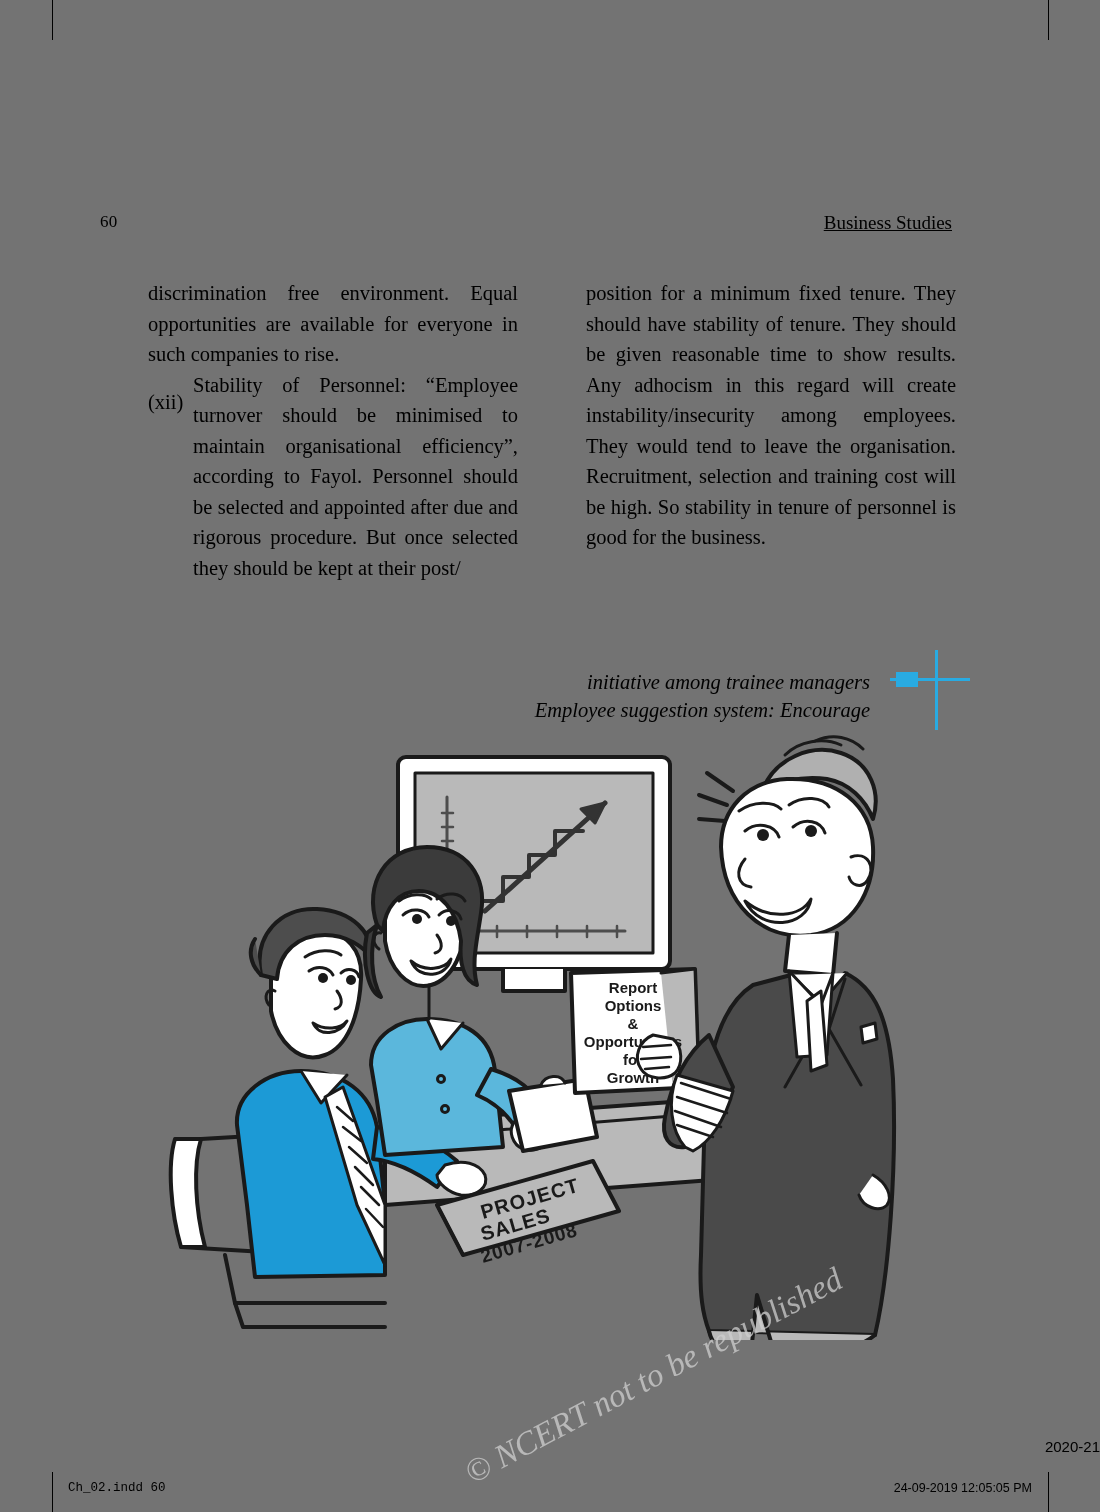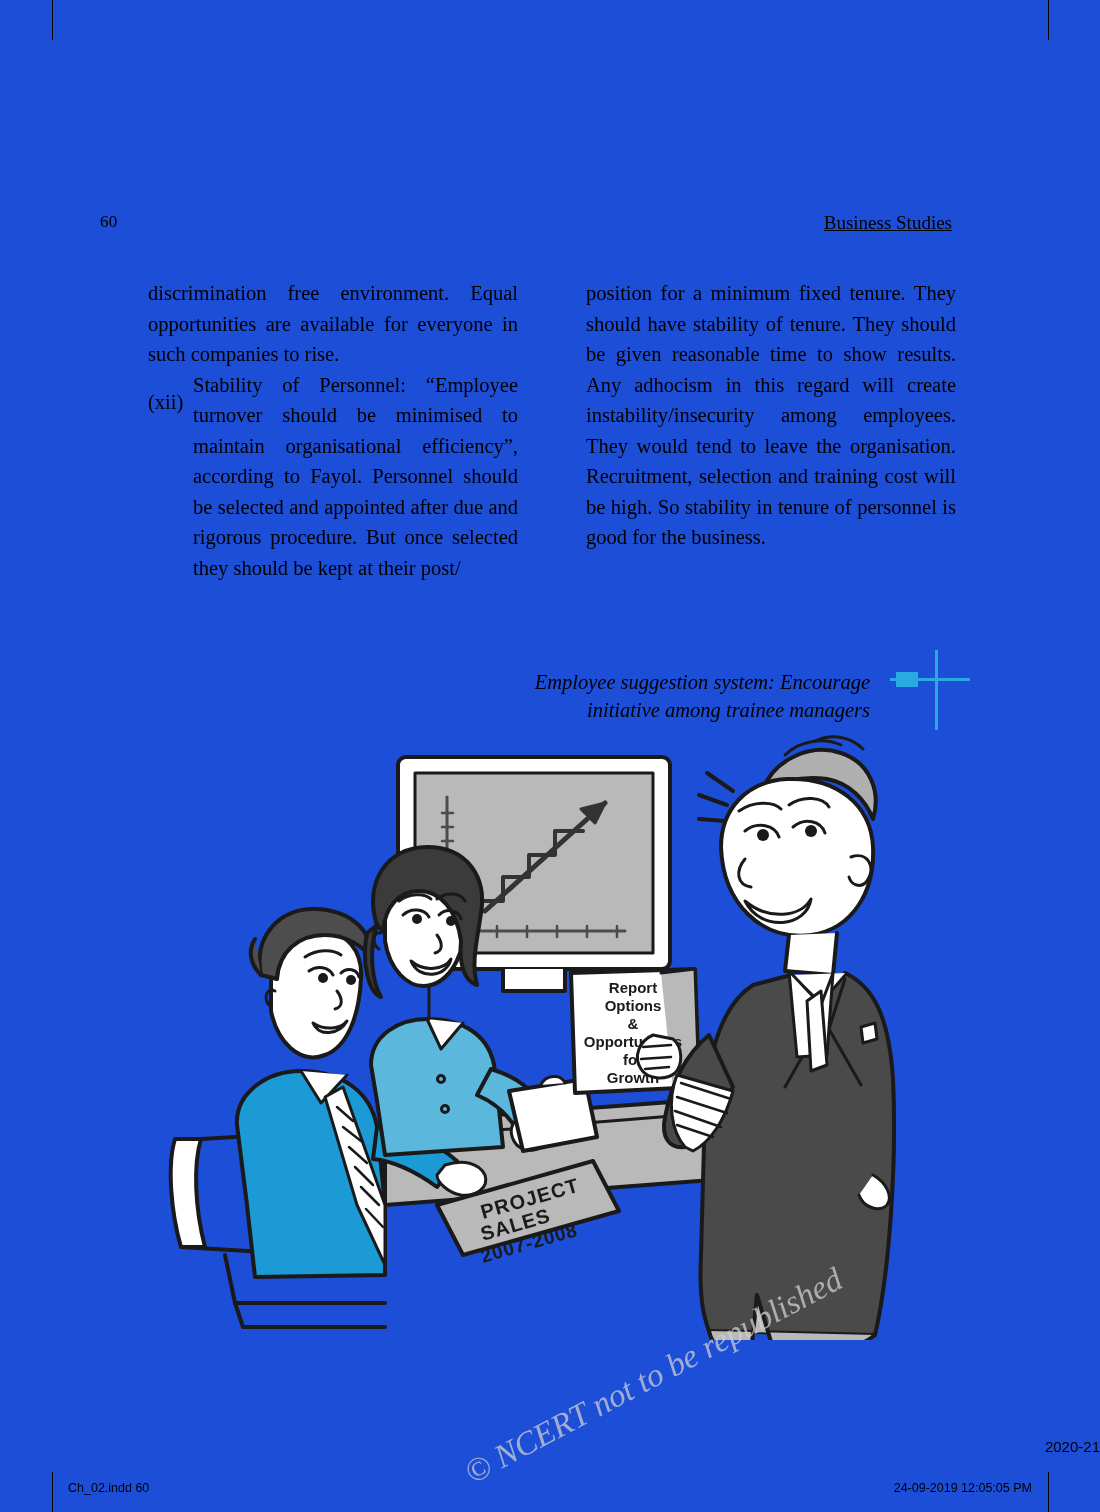--- a/index.html
+++ b/index.html
@@ -9,21 +9,21 @@
   }
   body {
     font-family: "Liberation Serif", serif;
     color: #000000;
   }
   .page {
     position: relative;
     width: 1100px;
     height: 1512px;
     overflow: hidden;
-    background: #1d4ed8;
+    background: #737373;
   }
 
   
   .crop {
     position: absolute;
     background: #000000;
   }
   .crop-tl-v { left: 52px;  top: 0px;    width: 1px; height: 40px; }
   .crop-tr-v { left: 1048px;top: 0px;    width: 1px; height: 40px; }
   .crop-bl-v { left: 52px;  top: 1472px; width: 1px; height: 40px; }
@@ -147,21 +147,21 @@
     top: 1438px;
     text-align: right;
     font-size: 15px;
     font-family: "Liberation Sans", sans-serif;
   }
   .foot-left {
     position: absolute;
     left: 68px;
     top: 1481px;
     font-size: 12.5px;
-    font-family: Liberation Sans, sans-serif;
+    font-family: Liberation Mono, monospace;
   }
   .foot-right {
     position: absolute;
     right: 68px;
     top: 1481px;
     font-size: 12.5px;
     font-family: "Liberation Sans", sans-serif;
   }
 </style>
 </head>
@@ -182,22 +182,22 @@
     <p class="hang">
       <span class="marker">(xii)</span><span class="b">Stability of Personnel:</span><span> “Employee turnover should be minimised to maintain organisational efficiency”, according to Fayol. Personnel should be selected and appointed after due and rigorous procedure. But once selected they should be kept at their post/</span>
     </p>
   </div>
 
   <div class="col col-right">
     <p class="para">position for a minimum fixed tenure. They should have stability of tenure. They should be given reasonable time to show results. Any adhocism in this regard will create instability/insecurity among employees. They would tend to leave the organisation. Recruitment, selection and training cost will be high. So stability in tenure of personnel is good for the business.</p>
   </div>
 
   <div class="caption">
+    <div>initiative among trainee managers</div>
     <div>Employee suggestion system: Encourage</div>
-    <div>initiative among trainee managers</div>
   </div>
 
   <div class="regmark">
     <div class="v"></div>
     <div class="h"></div>
     <div class="sq"></div>
   </div>
 
   <div class="art">
     <svg viewBox="0 0 880 605" width="880" height="605" xmlns="http://www.w3.org/2000/svg">

